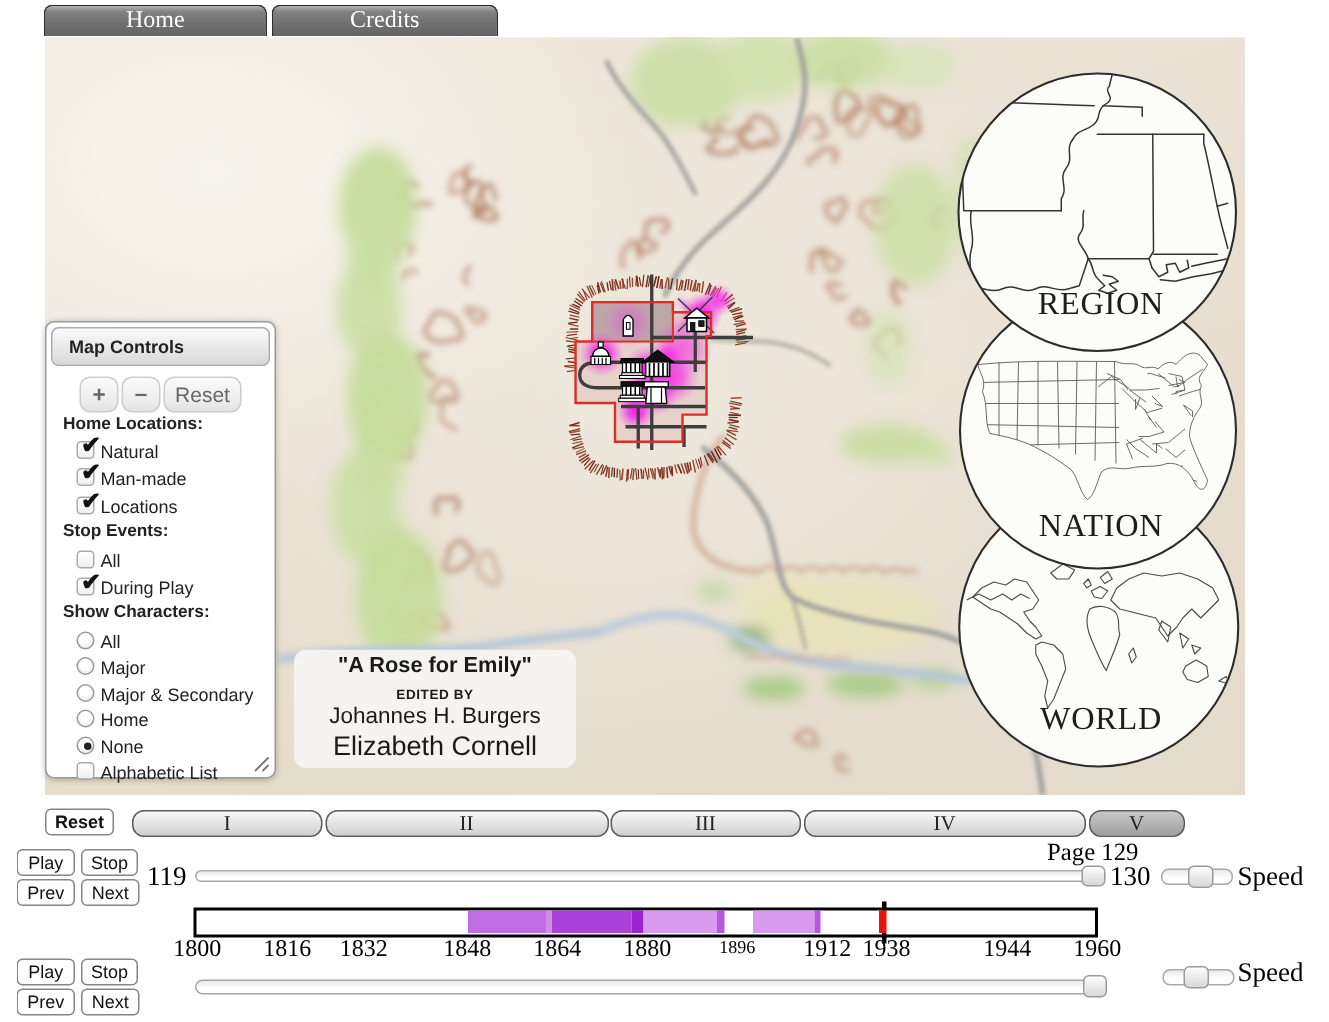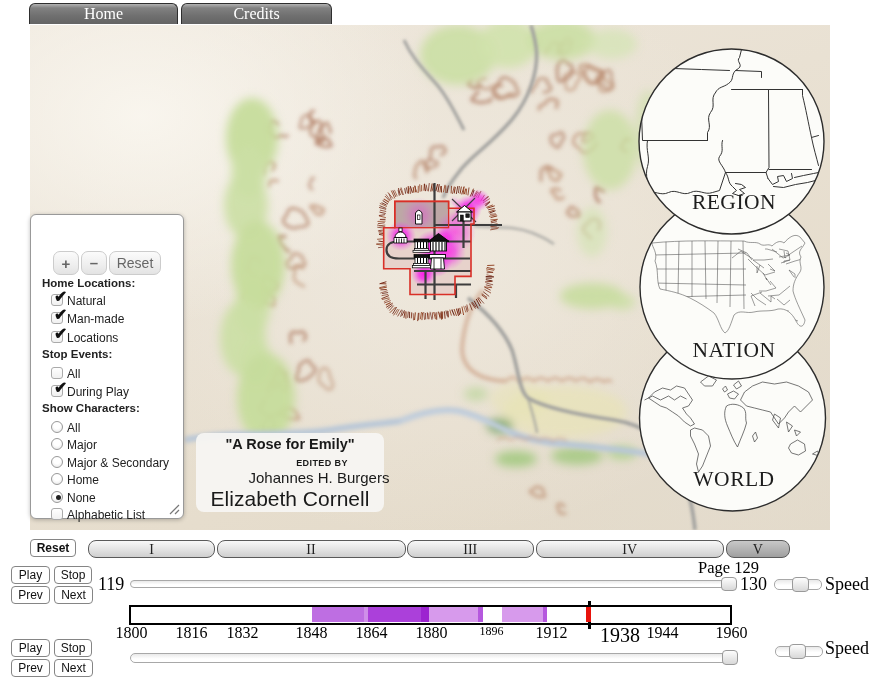--- a/index.html
+++ b/index.html
@@ -487,20 +487,21 @@
  <path d="M 42,45 L 52,46 L 64,43 L 76,41 L 88,38"></path>
 </g>
 </g>
 <text x="734" y="209" text-anchor="middle" font-family="Liberation Serif,serif" font-size="21.5" letter-spacing="0.5" fill="#1d1d1d">REGION</text>
 
 </g>
 
 </svg></div>
 
 <div id="panel">
+ <div id="panelhead">Map Controls</div>
  <div class="pbtn" style="left:22px;top:36px;width:26px;height:24px;font-size:15px;font-weight:bold;line-height:23px;">+</div>
  <div class="pbtn" style="left:50px;top:36px;width:26px;height:24px;font-size:15px;font-weight:bold;line-height:21px;">–</div>
  <div class="pbtn" style="left:78px;top:36px;width:52px;height:24px;font-size:14px;line-height:23px;">Reset</div>
  <div class="plabel" style="top:62px">Home Locations:</div>
 <div class="prow" style="top:78.5px">
       <div class="cb">
         <div class="ck">✔</div>
       </div>
       <div class="rlab">Natural</div>
     </div>
@@ -554,23 +555,23 @@
       <div class="cb"></div>
       <div class="rlab">Alphabetic List</div>
     </div>
  <svg class="abs" style="right:3px;bottom:3px" width="11" height="11">
       <path d="M 10,1 L 1,10 M 10,6 L 6,10" stroke="#777" stroke-width="1.2"></path>
     </svg>
 </div>
 
 <div id="titlebox">
  <div class="abs" style="left:0;width:100%;top:3px;font-size:14.5px;font-weight:bold;">"A Rose for Emily"</div>
- <div class="abs" style="left:0;width:100%;top:25px;font-size:9px;font-weight:bold;letter-spacing:0.4px;margin-left:32px;">EDITED BY</div>
- <div class="abs" style="left:0;width:100%;top:36px;font-size:15px;margin-left:29px;">Johannes H. Burgers</div>
- <div class="abs" style="left:0;width:100%;top:54px;font-size:21px;">Elizabeth Cornell</div>
+ <div class="abs" style="left:0;width:100%;top:25px;font-size:9px;font-weight:bold;letter-spacing:0.4px;">EDITED BY</div>
+ <div class="abs" style="left:0;width:100%;top:36px;font-size:15px;">Johannes H. Burgers</div>
+ <div class="abs" style="left:0;width:100%;top:54px;font-size:18px;">Elizabeth Cornell</div>
 </div>
 
 <div class="btn" style="left:30px;top:539px;width:46px;font-weight:bold;">Reset</div>
 <div class="seg" style="left:88px;width:127px;">I</div>
 <div class="seg" style="left:216.5px;width:189px;">II</div>
 <div class="seg" style="left:406.5px;width:127.5px;">III</div>
 <div class="seg" style="left:535.5px;width:188.5px;">IV</div>
 <div class="seg" style="left:725.5px;width:64.5px;background:linear-gradient(#c8c8c8,#b2b2b2 55%,#9f9f9f);">V</div>
 <div class="serif abs" style="left:698px;top:558px;font-size:16.5px;white-space:nowrap;">Page 129</div>
 
@@ -600,22 +601,22 @@
  <div class="abs" style="left:455px;top:0px;width:5px;height:15px;background:#e8130c"></div>
 </div>
 <div class="serif abs" style="left:106.5px;top:624px;width:50px;text-align:center;font-size:16px">1800</div>
 <div class="serif abs" style="left:166.5px;top:624px;width:50px;text-align:center;font-size:16px">1816</div>
 <div class="serif abs" style="left:226.5px;top:624px;width:50px;text-align:left;font-size:16px">1832</div>
 <div class="serif abs" style="left:286.5px;top:624px;width:50px;text-align:center;font-size:16px">1848</div>
 <div class="serif abs" style="left:346.5px;top:624px;width:50px;text-align:center;font-size:16px">1864</div>
 <div class="serif abs" style="left:406.5px;top:624px;width:50px;text-align:center;font-size:16px">1880</div>
 <div class="serif abs" style="left:466.5px;top:624px;width:50px;text-align:center;font-size:12px">1896</div>
 <div class="serif abs" style="left:526.5px;top:624px;width:50px;text-align:center;font-size:16px">1912</div>
-<div class="serif abs" style="left:590px;top:624px;width:50px;text-align:right;font-size:20px">1938</div>
-<div class="serif abs" style="left:646.5px;top:624px;width:50px;text-align:left;font-size:16px">1944</div>
+<div class="serif abs" style="left:575px;top:624px;width:50px;text-align:left;font-size:16px">1938</div>
+<div class="serif abs" style="left:646.5px;top:624px;width:50px;text-align:center;font-size:16px">1944</div>
 <div class="serif abs" style="left:706.5px;top:624px;width:50px;text-align:center;font-size:16px">1960</div>
 
 <div class="btn" style="left:11px;top:639px;width:39px;">Play</div>
 <div class="btn" style="left:54px;top:639px;width:38px;">Stop</div>
 <div class="btn" style="left:11px;top:659px;width:39px;">Prev</div>
 <div class="btn" style="left:54px;top:659px;width:39px;">Next</div>
 <div class="track" style="left:130px;top:653px;width:607px;height:10px;"></div>
 <div class="thumb" style="left:722px;top:650px;width:16px;height:15px;"></div>
 <div class="track" style="left:775px;top:646px;width:48px;height:11px;"></div>
 <div class="thumb" style="left:789px;top:644px;width:17px;height:15px;"></div>

